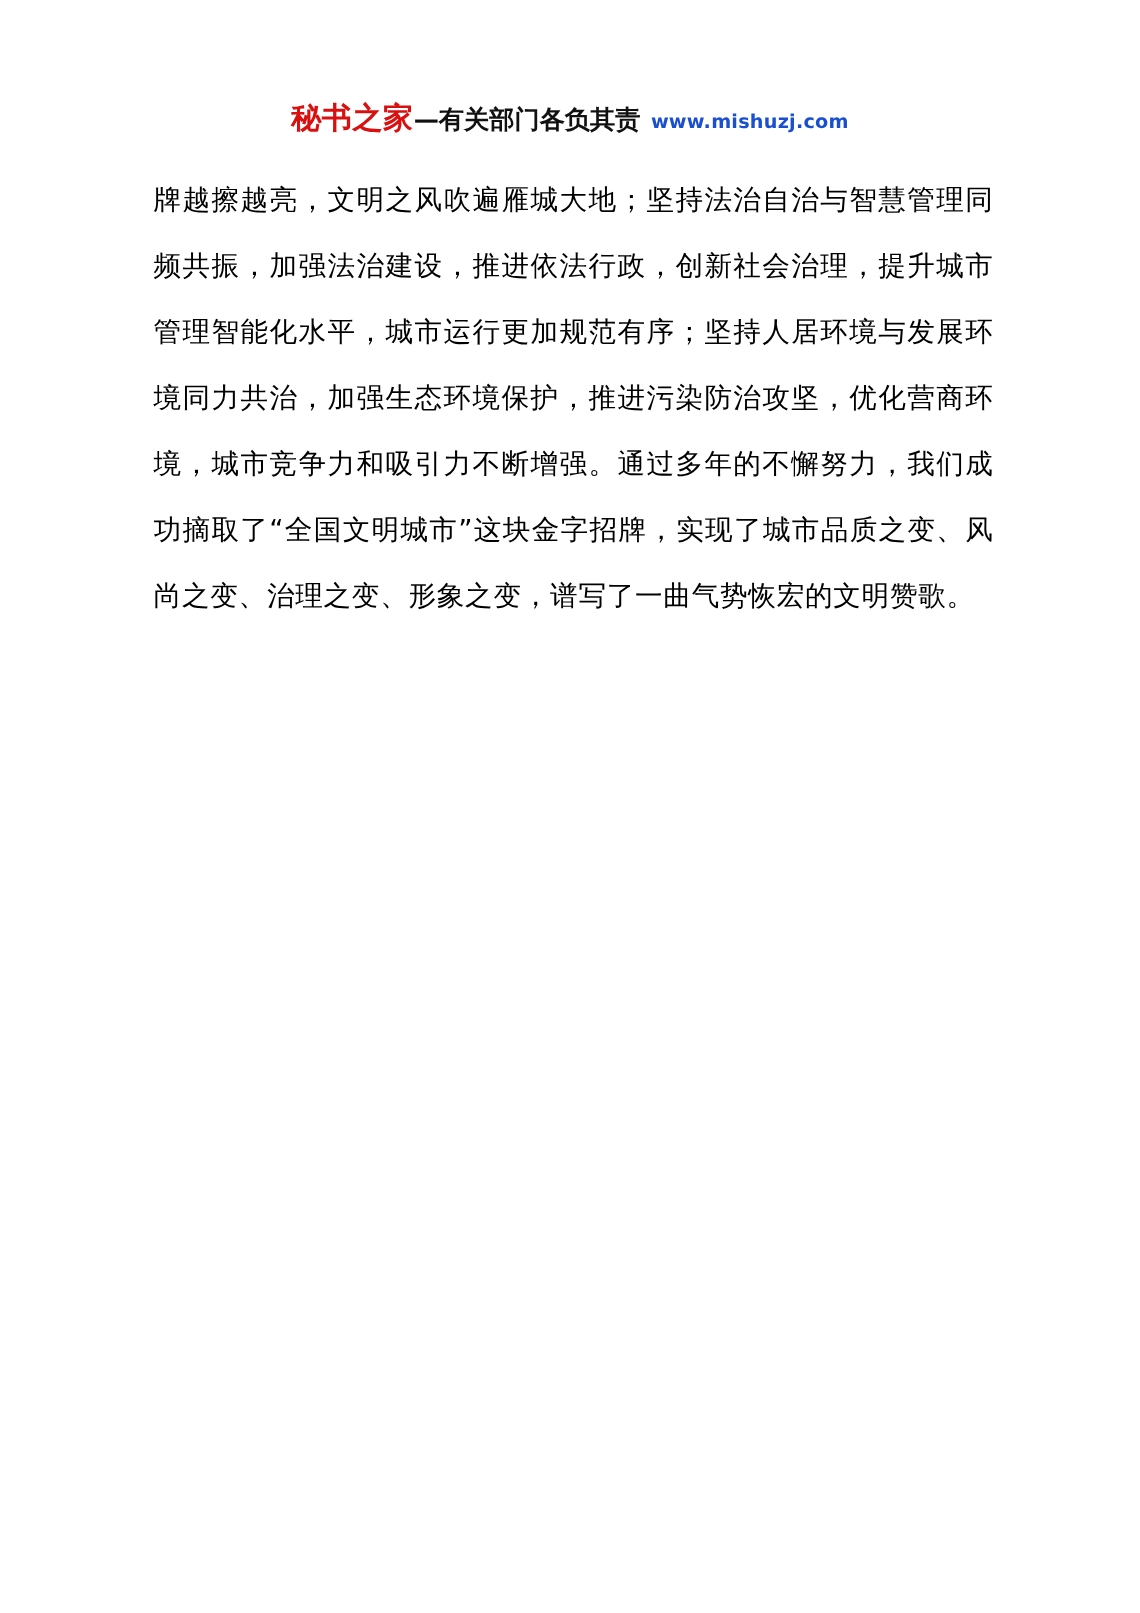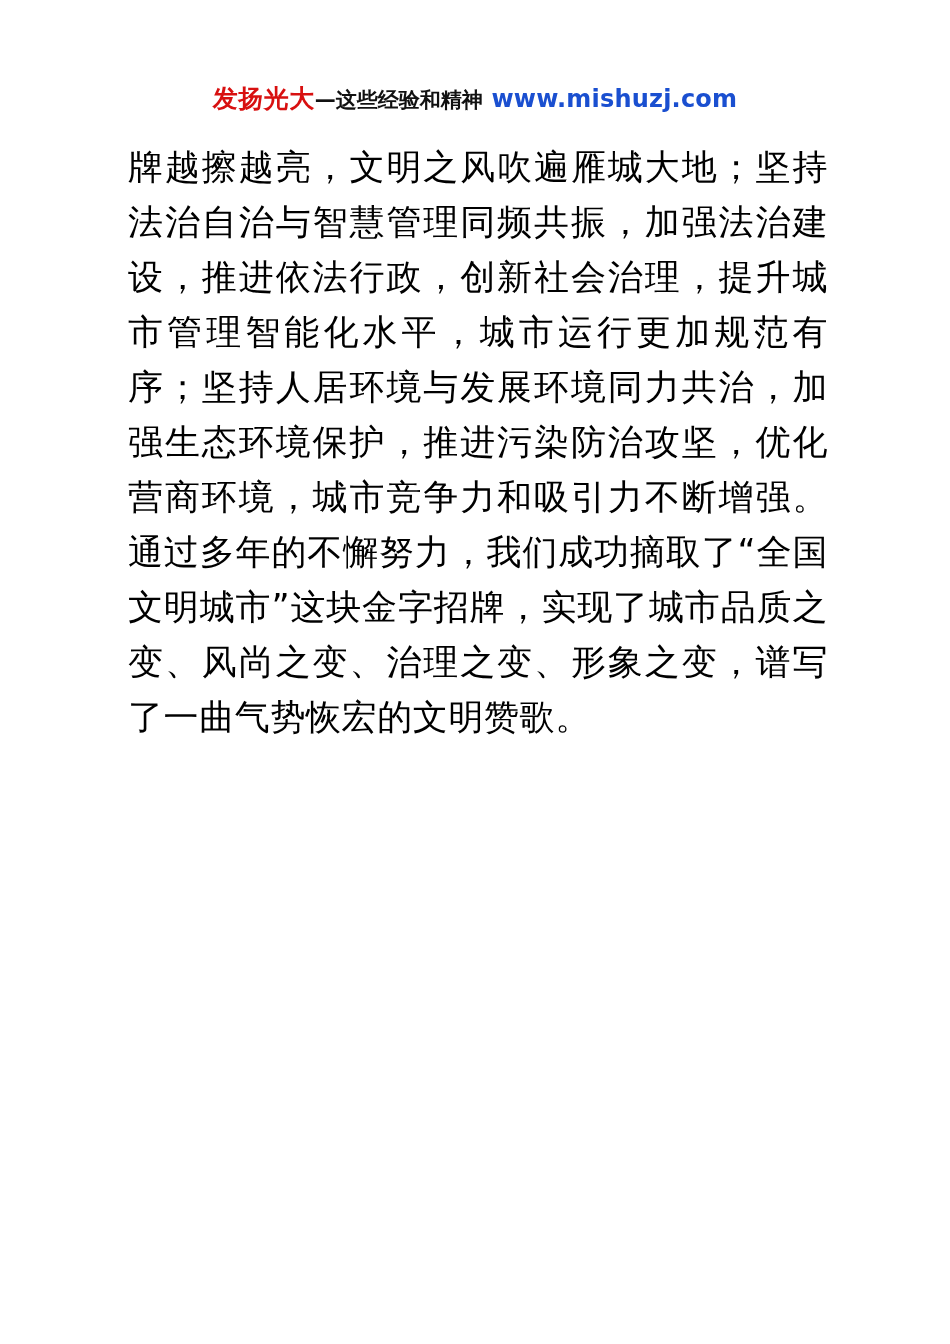--- a/index.html
+++ b/index.html
@@ -40,49 +40,49 @@
     letter-spacing: 0.5px;
   }
   .header .slogan {
     color: #111111;
     font-weight: bold;
     font-size: 21px;
   }
   .header .site {
     color: #1a4fd0;
     font-weight: bold;
-    font-size: 24px;
+    font-size: 16px;
     letter-spacing: 0.2px;
   }
   .body-text {
     position: absolute;
     top: 140px;
     left: 128px;
     width: 700px;
-    font-size: 35px;
+    font-size: 23px;
     line-height: 55px;
     letter-spacing: 0.6px;
     text-align: justify;
     text-justify: inter-ideograph;
     color: #000000;
   }
   .body-text p {
     margin: 0;
     text-indent: 0;
   }
   .body-text p.indent {
     text-indent: 2em;
   }
 </style>
 </head>
 <body>
 
 <div class="page">
 
   <div class="header">
-    <span class="brand">发扬光大</span><span class="slogan">—这些经验和精神</span> <span class="site">www.mishuzj.com</span>
+    <span class="brand">秘书之家</span><span class="slogan">—有关部门各负其责</span> <span class="site">www.mishuzj.com</span>
   </div>
 
   <div class="body-text">
     <p>牌越擦越亮，文明之风吹遍雁城大地；坚持法治自治与智慧管理同频共振，加强法治建设，推进依法行政，创新社会治理，提升城市管理智能化水平，城市运行更加规范有序；坚持人居环境与发展环境同力共治，加强生态环境保护，推进污染防治攻坚，优化营商环境，城市竞争力和吸引力不断增强。通过多年的不懈努力，我们成功摘取了“全国文明城市”这块金字招牌，实现了城市品质之变、风尚之变、治理之变、形象之变，谱写了一曲气势恢宏的文明赞歌。</p>
   </div>
 
 </div>
 
 </body></html>

